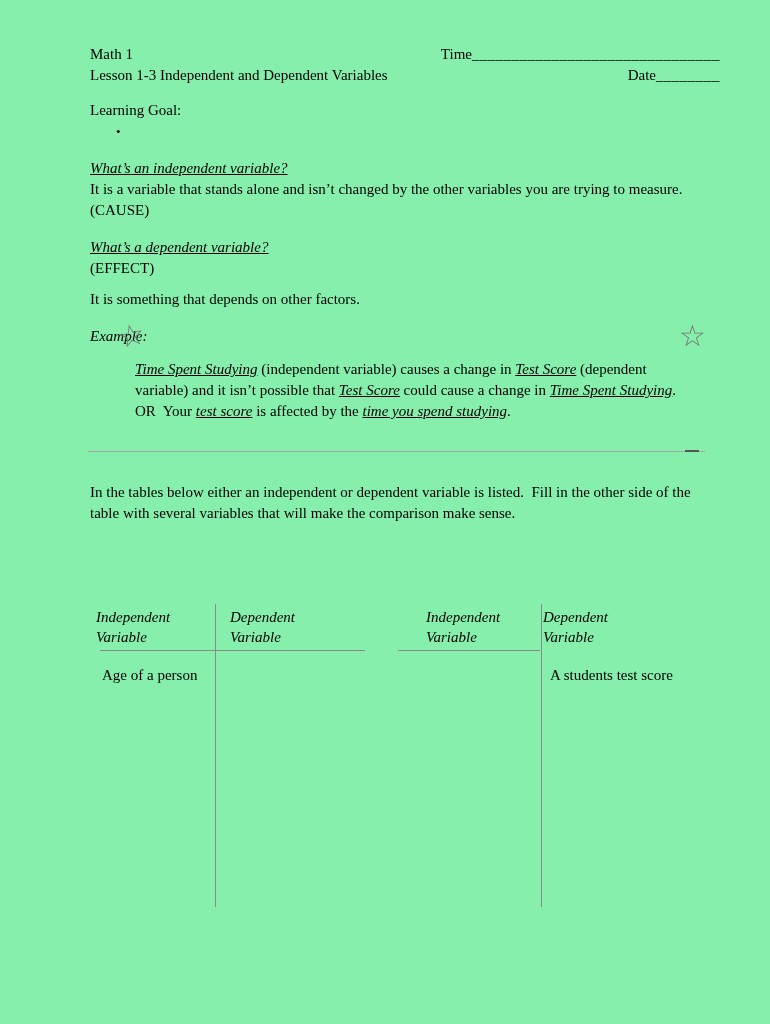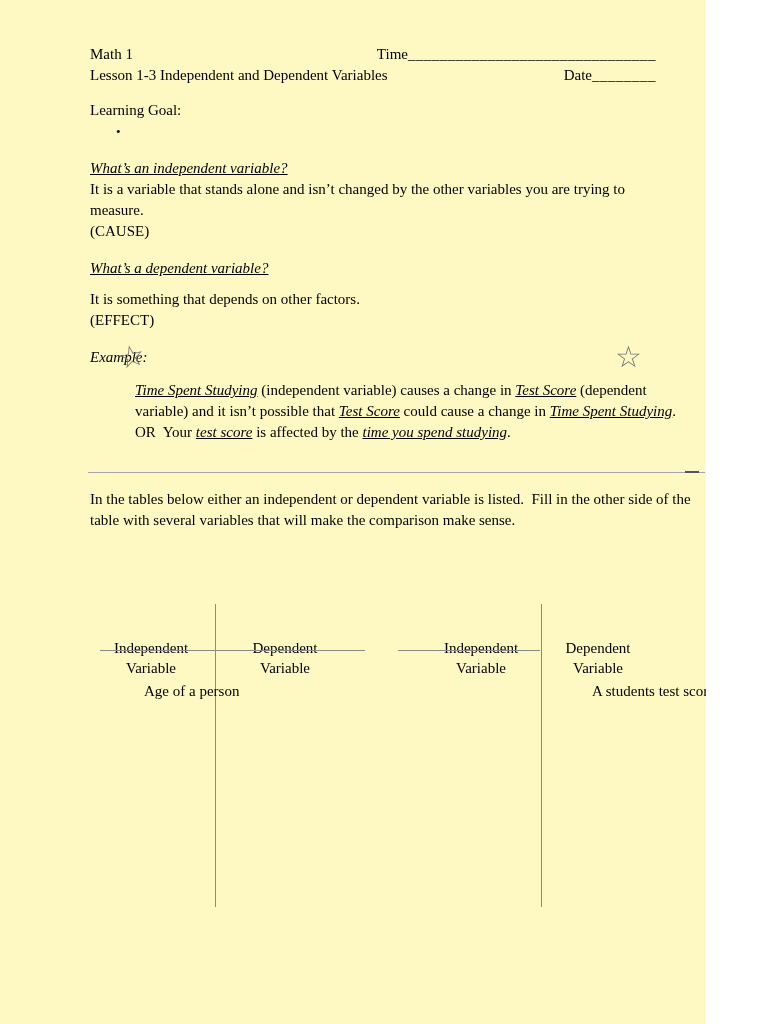--- a/index.html
+++ b/index.html
@@ -1,19 +1,19 @@
 <!DOCTYPE html>
 <html><head>
 <meta charset="utf-8">
 <style>
   html,body { margin:0; padding:0; background:#ffffff; }
   .page {
     position:relative;
-    width:706px; height:1024px;
-    background:#fef9c3;
+    width:770px; height:1024px;
+    background:#86efac;
     font-family:"Liberation Serif", serif;
     font-size:15px; color:#000;
     overflow:hidden;
   }
   .content { padding:44px 50px 0 90px; line-height:21px; }
   .row { display:flex; justify-content:space-between; align-items:baseline; }
   .bold { font-weight:normal; }
   .it { font-style:italic; }
   .ul { text-decoration:underline; }
   .pw { white-space:pre-wrap; }
@@ -30,31 +30,31 @@
     font-family:"DejaVu Sans", sans-serif;
   }
   .star-left { left:28px; transform:rotate(-12deg); }
   .star-right { right:14px; }
   .or-line { margin-left:65px; margin-top:12px; }
   .example-label { margin-top:12px; }
   .example-par { margin-left:45px; margin-top:12px; width:562px; }
   .divider { position:relative; margin-top:28px; margin-left:-2px; width:617px; height:3px; }
   .divider-line { position:absolute; left:0; top:1px; width:100%; height:1px; background:#a6a6a6; }
   .divider-tick { position:absolute; right:6px; top:0; width:14px; height:2px; background:#555; }
-  .instructions { margin-top:15px; width:618px; }
+  .instructions { margin-top:29px; width:618px; }
   
   .tables { position:absolute; left:0; top:598px; width:770px; height:320px; }
   .vline { position:absolute; top:6px; height:303px; width:1px; background:#8a8a8a; }
   .hline { position:absolute; top:52px; height:1px; background:#8a8a8a; }
   .thead {
     position:absolute; top:9px; width:110px;
-    text-align:center; 
-    white-space:pre-line; line-height:20px;margin-top:31px;
+    text-align:left; font-style:italic;
+    white-space:pre-line; line-height:20px;
   }
-  .tcell { position:absolute; top:83px; line-height:20px;margin-left:42px; }
+  .tcell { position:absolute; top:67px; line-height:20px; }
 </style>
 </head>
 <body>
 
 <div class="page">
   <div class="content">
 
     <div class="row">
       <span>Math 1</span>
       <span>
@@ -72,22 +72,22 @@
     <div class="sec-gap">Learning Goal:</div>
     <div class="goal-line">
       <span class="goal-bullet">•</span>
     </div>
 
     <div class="sec-gap2 it ul">What’s an independent variable? </div>
     <div>It is a variable that stands alone and isn’t changed by the other variables you are trying to measure.</div>
     <div>(CAUSE)</div>
 
     <div class="sec-gap2 it ul">What’s a dependent variable? </div>
+    <div>(EFFECT)</div>
     <div style="margin-top:10px;">It is something that depends on other factors.</div>
-    <div>(EFFECT)</div>
 
     <div class="statement-wrap">
       <span class="star star-left">☆</span>
       <span class="star star-right">☆</span>
     </div>
 
     <div class="example-label it">Example:</div>
     <div class="example-par pw"><span class="it ul">Time Spent Studying</span><span> (independent variable) causes a change in </span><span class="it ul">Test Score</span><span> (dependent variable) and it isn’t possible that </span><span class="it ul">Test Score</span><span> could cause a change in </span><span class="it ul">Time Spent Studying</span><span>.  OR  Your </span><span class="it ul">test score</span><span> is affected by the </span><span class="it ul">time you spend studying</span><span>.</span></div>
 
     <div class="divider">

